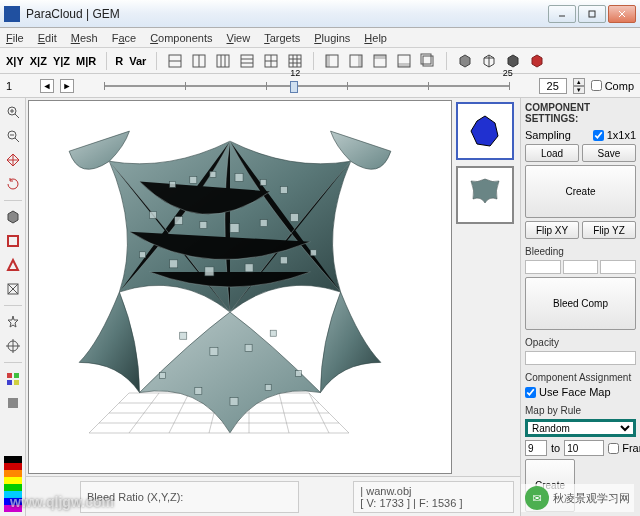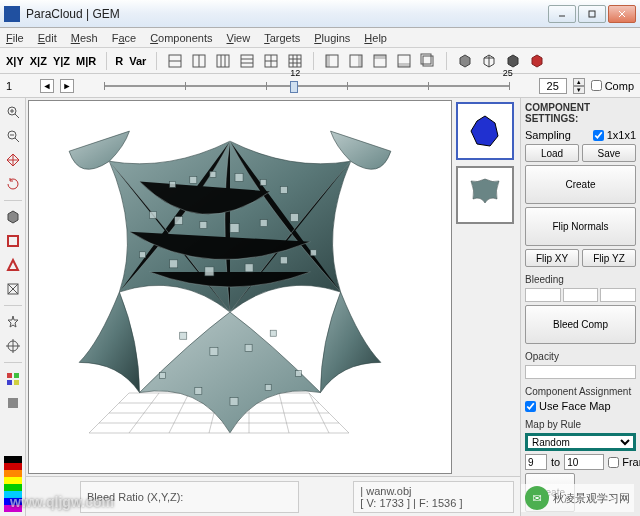--- a/index.html
+++ b/index.html
@@ -423,21 +423,20 @@
       <label class="rp-check" style="margin-left:auto">
           <input type="checkbox" checked="" style="">
           <span>1x1x1</span>
         </label>
     </div>
     <div class="rp-btns">
       <div class="rp-btn">Load</div>
       <div class="rp-btn">Save</div>
     </div>
     <div class="rp-btn">Create</div>
-    <div class="rp-btn">Flip Normals</div>
     <div class="rp-btns">
       <div class="rp-btn">Flip XY</div>
       <div class="rp-btn">Flip YZ</div>
     </div>
     <div class="rp-label">Bleeding</div>
     <div class="rp-bleedrow">
         <div></div>
         <div></div>
         <div></div>
       </div>

